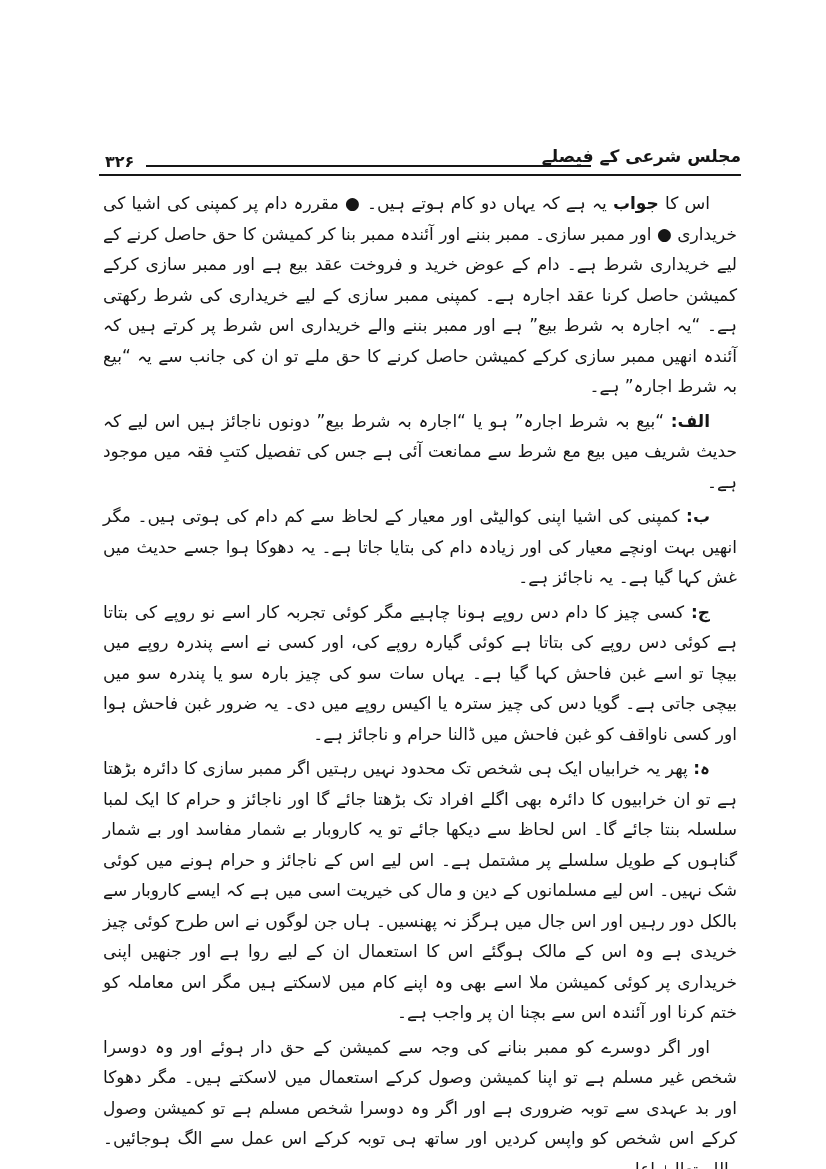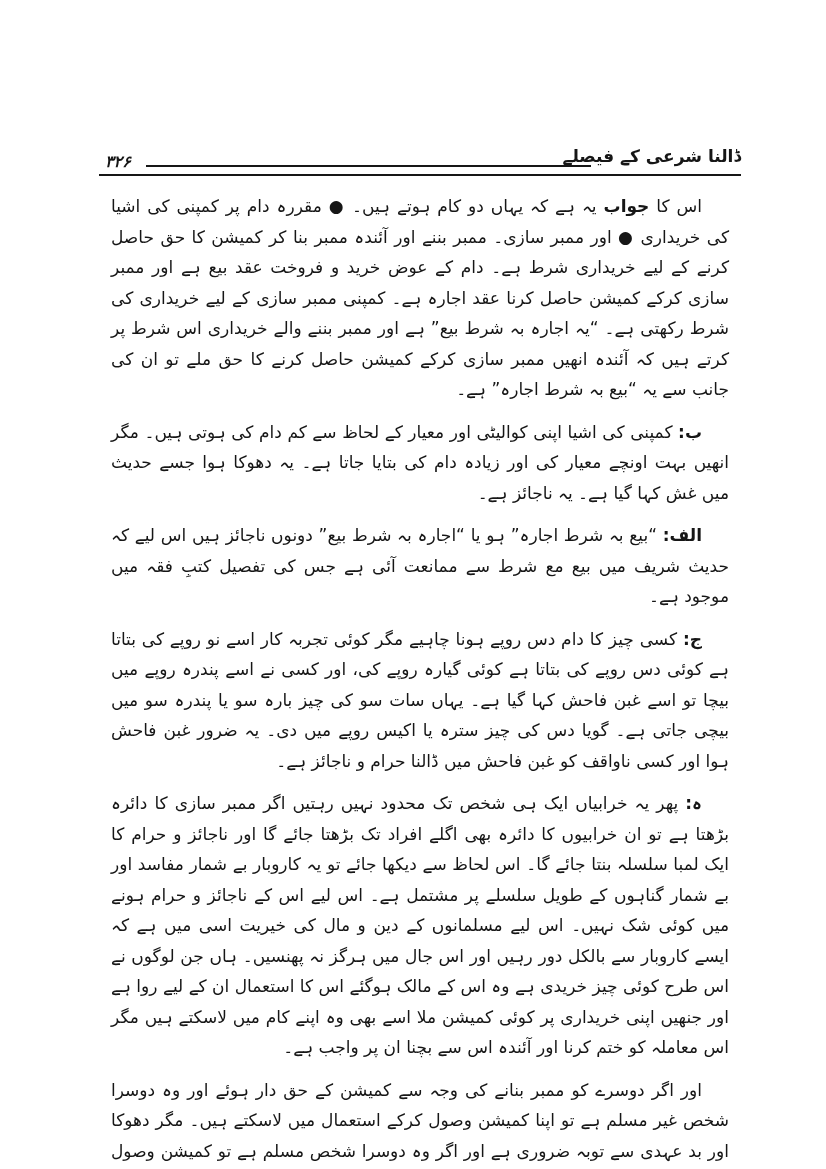--- a/index.html
+++ b/index.html
@@ -43,65 +43,64 @@
     height: 2px;
     background: #161616;
   }
   .page-number {
     position: absolute;
     left: 6px;
     top: 7px;
     font-size: 16px;
     font-weight: bold;
     line-height: 18px;
-    font-style: italic;
   }
   .rule-lower {
     position: absolute;
     top: 28px;
     left: 0;
     right: 0;
     height: 2px;
     background: #161616;
   }
   
   .body-text {
     margin-top: 9px;
     font-size: 17px;
     line-height: 30.5px;
     text-align: justify;
     direction: rtl;
   }
   .body-text p {
     text-indent: 27px;
-    margin: 12px;
+    margin: 4px;
   }
   .marker { font-weight: bold; }
   .bold-word { font-weight: bold; }
 </style>
 </head>
 <body>
 
 <div class="page">
   <div class="content">
 
     <div class="running-head">
-      <span class="header-title">ڈالنا شرعی کے فیصلے</span>
+      <span class="header-title">مجلس شرعی کے فیصلے</span>
       <span class="rule-upper"></span>
       <span class="page-number">۳۲۶</span>
       <span class="rule-lower"></span>
     </div>
 
     <div class="body-text">
 
       <p><span>اس کا </span><b class="bold-word">جواب</b><span> یہ ہے کہ یہاں دو کام ہوتے ہیں۔ ● مقررہ دام پر کمپنی کی اشیا کی خریداری ● اور ممبر سازی۔ ممبر بننے اور آئندہ ممبر بنا کر کمیشن کا حق حاصل کرنے کے لیے خریداری شرط ہے۔ دام کے عوض خرید و فروخت عقد بیع ہے اور ممبر سازی کرکے کمیشن حاصل کرنا عقد اجارہ ہے۔ کمپنی ممبر سازی کے لیے خریداری کی شرط رکھتی ہے۔ “یہ اجارہ بہ شرط بیع” ہے اور ممبر بننے والے خریداری اس شرط پر کرتے ہیں کہ آئندہ انھیں ممبر سازی کرکے کمیشن حاصل کرنے کا حق ملے تو ان کی جانب سے یہ “بیع بہ شرط اجارہ” ہے۔</span></p>
 
+      <p><b class="marker">الف:</b> <span>“بیع بہ شرط اجارہ” ہو یا “اجارہ بہ شرط بیع” دونوں ناجائز ہیں اس لیے کہ حدیث شریف میں بیع مع شرط سے ممانعت آئی ہے جس کی تفصیل کتبِ فقہ میں موجود ہے۔</span></p>
+
       <p><b class="marker">ب:</b> <span>کمپنی کی اشیا اپنی کوالیٹی اور معیار کے لحاظ سے کم دام کی ہوتی ہیں۔ مگر انھیں بہت اونچے معیار کی اور زیادہ دام کی بتایا جاتا ہے۔ یہ دھوکا ہوا جسے حدیث میں غش کہا گیا ہے۔ یہ ناجائز ہے۔</span></p>
-
-      <p><b class="marker">الف:</b> <span>“بیع بہ شرط اجارہ” ہو یا “اجارہ بہ شرط بیع” دونوں ناجائز ہیں اس لیے کہ حدیث شریف میں بیع مع شرط سے ممانعت آئی ہے جس کی تفصیل کتبِ فقہ میں موجود ہے۔</span></p>
 
       <p><b class="marker">ج:</b> <span>کسی چیز کا دام دس روپے ہونا چاہیے مگر کوئی تجربہ کار اسے نو روپے کی بتاتا ہے کوئی دس روپے کی بتاتا ہے کوئی گیارہ روپے کی، اور کسی نے اسے پندرہ روپے میں بیچا تو اسے غبن فاحش کہا گیا ہے۔ یہاں سات سو کی چیز بارہ سو یا پندرہ سو میں بیچی جاتی ہے۔ گویا دس کی چیز سترہ یا اکیس روپے میں دی۔ یہ ضرور غبن فاحش ہوا اور کسی ناواقف کو غبن فاحش میں ڈالنا حرام و ناجائز ہے۔</span></p>
 
 
       <p><b class="marker">ہ:</b> <span>پھر یہ خرابیاں ایک ہی شخص تک محدود نہیں رہتیں اگر ممبر سازی کا دائرہ بڑھتا ہے تو ان خرابیوں کا دائرہ بھی اگلے افراد تک بڑھتا جائے گا اور ناجائز و حرام کا ایک لمبا سلسلہ بنتا جائے گا۔ اس لحاظ سے دیکھا جائے تو یہ کاروبار بے شمار مفاسد اور بے شمار گناہوں کے طویل سلسلے پر مشتمل ہے۔ اس لیے اس کے ناجائز و حرام ہونے میں کوئی شک نہیں۔ اس لیے مسلمانوں کے دین و مال کی خیریت اسی میں ہے کہ ایسے کاروبار سے بالکل دور رہیں اور اس جال میں ہرگز نہ پھنسیں۔ ہاں جن لوگوں نے اس طرح کوئی چیز خریدی ہے وہ اس کے مالک ہوگئے اس کا استعمال ان کے لیے روا ہے اور جنھیں اپنی خریداری پر کوئی کمیشن ملا اسے بھی وہ اپنے کام میں لاسکتے ہیں مگر اس معاملہ کو ختم کرنا اور آئندہ اس سے بچنا ان پر واجب ہے۔</span></p>
 
       <p><span>اور اگر دوسرے کو ممبر بنانے کی وجہ سے کمیشن کے حق دار ہوئے اور وہ دوسرا شخص غیر مسلم ہے تو اپنا کمیشن وصول کرکے استعمال میں لاسکتے ہیں۔ مگر دھوکا اور بد عہدی سے توبہ ضروری ہے اور اگر وہ دوسرا شخص مسلم ہے تو کمیشن وصول کرکے اس شخص کو واپس کردیں اور ساتھ ہی توبہ کرکے اس عمل سے الگ ہوجائیں۔ واللہ تعالیٰ اعلم۔</span></p>
 
     </div>
   </div>

